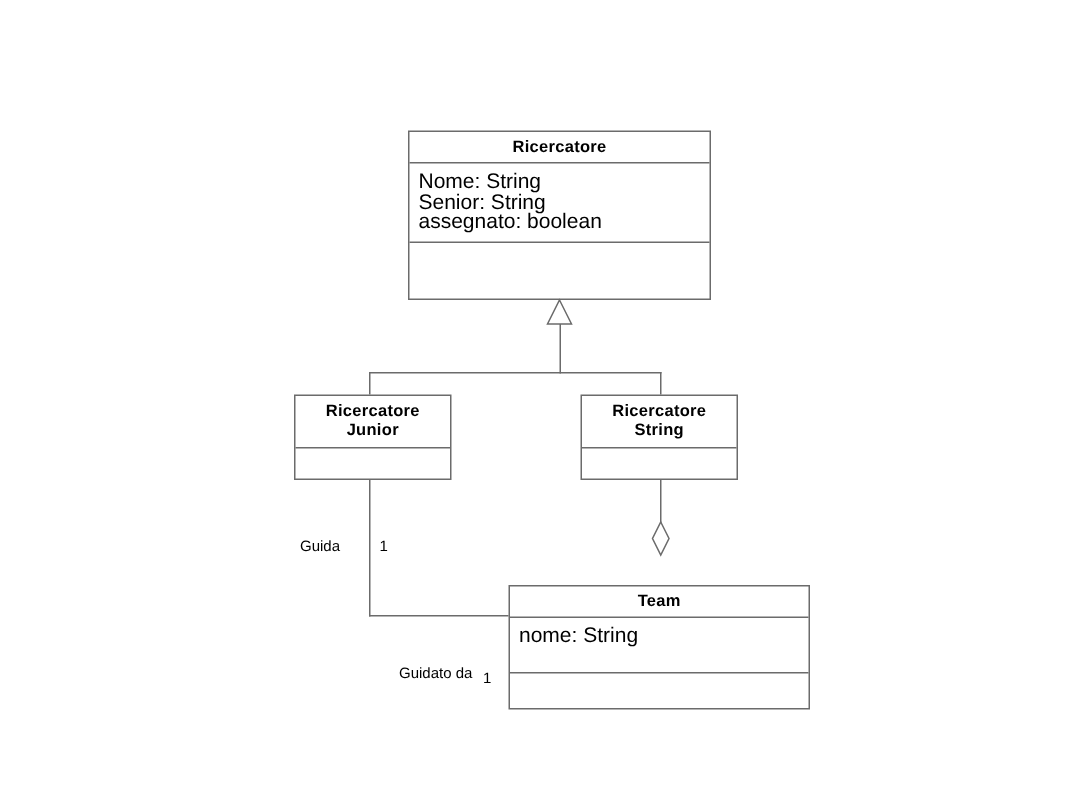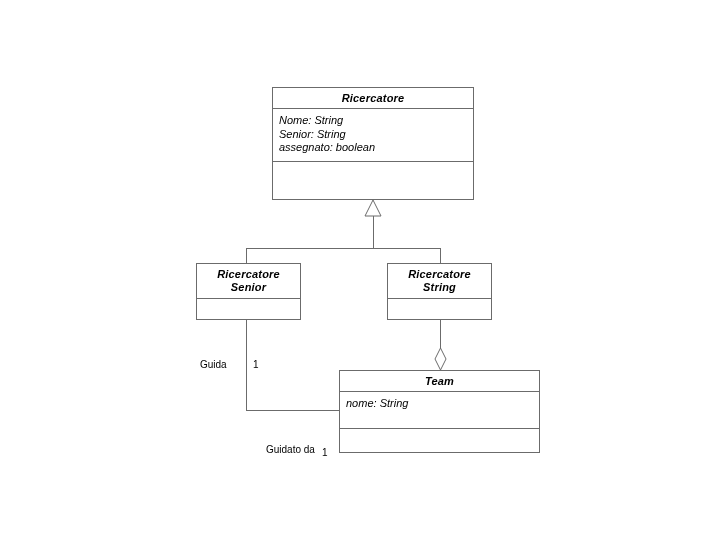--- a/index.html
+++ b/index.html
@@ -16,40 +16,39 @@
     width: 720px;
     height: 540px;
     background: #ffffff;
     overflow: hidden;
   }
   .uml-class {
     position: absolute;
     box-sizing: border-box;
     border: 1px solid #6b6b6b;
     background: #ffffff;
-    font-style: italic;
   }
   .class-title {
     box-sizing: border-box;
     text-align: center;
     font-weight: bold;
     font-size: 11px;
     color: #000000;
     letter-spacing: 0.2px;
     border-bottom: 1px solid #6b6b6b;
     display: flex;
     align-items: center;
     justify-content: center;
     line-height: 13px;
     padding: 2px 0;
   }
   .class-title span { display: block; }
   .class-compartment {
     box-sizing: border-box;
-    font-size: 11px;
+    font-size: 14px;
     color: #000000;
     padding: 5px 6px 4px 6px;
     line-height: 13.5px;
   }
   .class-compartment.bordered {
     border-bottom: 1px solid #6b6b6b;
   }
   .attr-line {
     white-space: nowrap;
   }
@@ -96,21 +95,21 @@
 
   <div class="edge h" style="left:246px; top:248px; width:195px;"></div>
 
   <div class="edge v" style="left:246px; top:248px; height:16px;"></div>
 
   <div class="edge v" style="left:440px; top:248px; height:16px;"></div>
 
   <div class="uml-class" style="left:196px; top:263px; width:105px; height:57px;">
     <div class="class-title" style="height:35px; flex-direction:column;">
       <span>Ricercatore</span>
-      <span>Senior</span>
+      <span>Junior</span>
     </div>
     <div class="class-compartment" style="height:21px;"></div>
   </div>
 
   <div class="uml-class" style="left:387px; top:263px; width:105px; height:57px;">
     <div class="class-title" style="height:35px; flex-direction:column;">
       <span>Ricercatore</span>
       <span>String</span>
     </div>
     <div class="class-compartment" style="height:21px;"></div>
@@ -123,21 +122,21 @@
 
   <div class="edge v" style="left:246px; top:320px; height:91px;"></div>
   <div class="edge h" style="left:246px; top:410px; width:94px;"></div>
 
   <div class="assoc-label" style="left:200px; top:325px;">Guida</div>
   <div class="assoc-label" style="left:253px; top:325px;">1</div>
 
   <div class="assoc-label" style="left:266px; top:410px;">Guidato da</div>
   <div class="assoc-label" style="left:322px; top:413px;">1</div>
 
-  <div class="uml-class" style="left:339px; top:370px; width:201px; height:83px;">
+  <div class="uml-class" style="left:339px; top:390px; width:201px; height:83px;">
     <div class="class-title" style="height:21px;">
       <span>Team</span>
     </div>
     <div class="class-compartment bordered" style="height:37px;">
       <div class="attr-line">nome: String</div>
     </div>
     <div class="class-compartment" style="height:25px;"></div>
   </div>
 
 </div>

